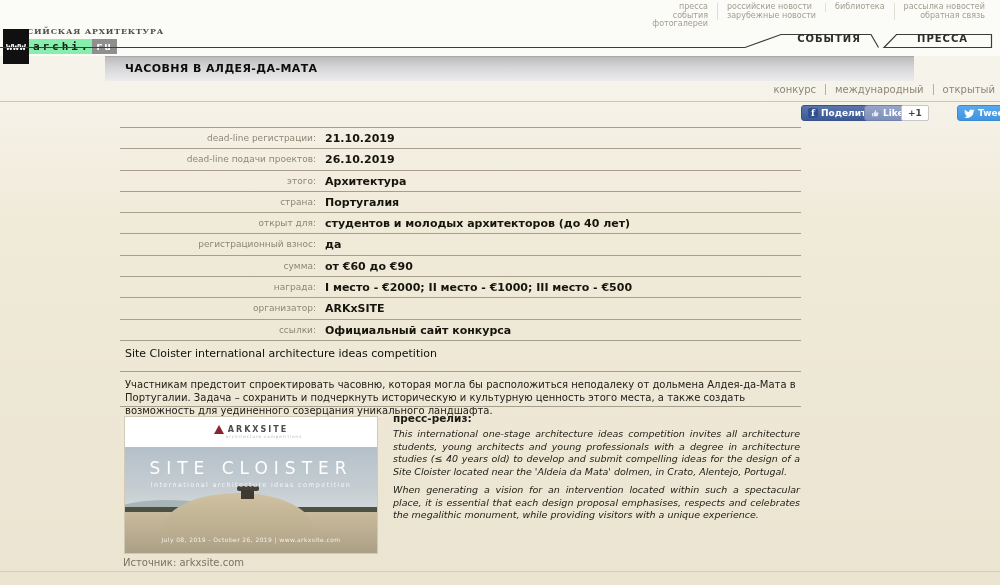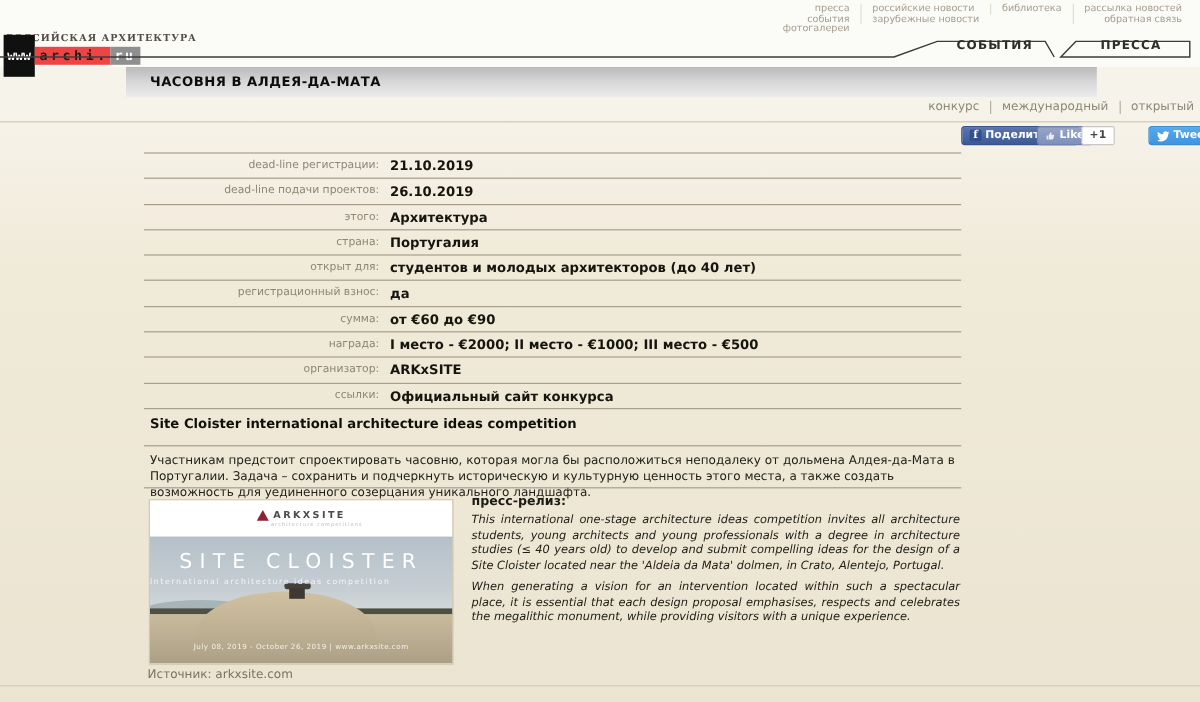--- a/index.html
+++ b/index.html
@@ -12,21 +12,21 @@
   
   #header-top { position:absolute; left:0; top:0; width:1000px; height:56px; background:#fbfbf7; }
   #top-nav { position:absolute; top:3px; right:6px; display:flex; align-items:flex-start; font-size:8px; line-height:8.5px; color:#a49d8f; }
   #top-nav .col { padding:0 9px; }
   #top-nav .col + .col { border-left:1px solid #e3ded2; }
   #top-nav .col.r { text-align:right; }
   #top-nav a { display:block; color:#a49d8f; text-decoration:none; cursor:pointer; }
   #site-name { position:absolute; left:5px; top:26px; font-family:"DejaVu Serif", serif; font-weight:bold; font-size:8px; letter-spacing:.8px; color:#544f48; }
   #logo { position:absolute; left:3px; top:40px; font-family:"DejaVu Sans Mono", monospace; font-weight:bold; font-size:11px; line-height:13px; cursor:pointer; white-space:nowrap; }
   #logo .www { background:#101010; color:#fff; padding:11px 3px; }
-  #logo .archi { background:#ef4444; color:#1a1a1a; letter-spacing:3px; padding:1px 1px 1px 4px; }
+  #logo .archi { background:#86efac; color:#1a1a1a; letter-spacing:3px; padding:1px 1px 1px 4px; }
   #logo .ru { background:#8f8f8f; color:#fff; padding:1px 4px; letter-spacing:2px; }
   #tabs-svg { position:absolute; left:0; top:28px; }
   .tab-label { position:absolute; top:33px; font-size:10px; font-weight:bold; letter-spacing:1px; color:#2d2d2d; text-align:center; cursor:pointer; }
   #tab-events { left:783px; width:92px; }
   #tab-press  { left:893px; width:99px; }
   
   #title-bar {
     position:absolute; left:105px; top:56px; width:809px; height:25px;
     background:linear-gradient(180deg,#bcbcbe 0,#d6d6d8 45%,#ececec 100%);
     border-top:1px solid #a9a9ab;
@@ -43,40 +43,40 @@
   #btn-like { left:864px; background:linear-gradient(#97a5c6,#7e90ba); border:1px solid #7183ad; }
   #btn-plus1 { left:901px; background:#fff; border:1px solid #c7c7c7; color:#444; border-radius:2px; }
   #btn-tweet { left:957px; background:linear-gradient(#58a9ec,#3f95e0); border:1px solid #3a8bd2; }
   
   #details { position:absolute; left:120px; top:127px; width:681px; border-top:1px solid #a79f8c; }
   .drow { display:flex; height:21.3px; border-bottom:1px solid #a79f8c; overflow:hidden; }
   .drow .lbl { width:205px; text-align:right; padding-right:9px; font-size:9px; color:#8d8675; line-height:21px; white-space:nowrap; }
   .drow .val { font-size:11px; font-weight:bold; color:#15150e; line-height:21px; white-space:nowrap; }
   .drow .val.link { cursor:pointer; }
   
-  #article-heading { position:absolute; left:125px; top:347px; font-size:11px; font-weight:bold; color:#10100a; }
+  #article-heading { position:absolute; left:125px; top:347px; font-size:11px; font-weight:normal; color:#10100a; }
   #rule-2 { position:absolute; left:120px; top:371px; width:681px; border-top:1px solid #a79f8c; }
   #summary { position:absolute; left:125px; top:378px; width:676px; font-size:10px; line-height:13px; color:#21211a; }
   #rule-3 { position:absolute; left:120px; top:406px; width:681px; border-top:1px solid #a79f8c; }
   #press { position:absolute; left:393px; top:412px; width:407px; color:#1c1c14; }
   #press .plabel { font-size:10.5px; font-weight:bold; margin-bottom:4px; }
   #press p { font-size:9.5px; line-height:12.5px; text-align:justify; margin-bottom:6px;font-style:italic; }
   #source { position:absolute; left:123px; top:557px; font-size:10px; color:#7a7263; }
   #source .src-link { cursor:pointer; }
   #rule-4 { position:absolute; left:0; top:571px; width:1000px; border-top:1px solid #d3cdbd; }
   
   #poster { position:absolute; left:125px; top:417px; width:252px; height:136px; overflow:hidden; cursor:pointer; box-shadow:0 0 0 1px rgba(160,150,125,.35); }
   .poster-top { position:absolute; left:0; top:0; width:252px; height:30px; background:#ffffff; display:flex; flex-direction:column; align-items:center; justify-content:center; }
   .brand-row { display:flex; align-items:center; gap:4px; }
   .brand-tri { width:0; height:0; border-left:5px solid transparent; border-right:5px solid transparent; border-bottom:9px solid #8a2332; }
   .brand-name { font-size:8px; font-weight:bold; letter-spacing:2px; color:#4c4c4c; }
   .brand-sub { font-size:4px; letter-spacing:1px; color:#b9b4ae; margin-left:26px; }
   .poster-sky { position:absolute; left:0; top:30px; width:252px; height:62px; background:linear-gradient(180deg,#b4c0c9 0,#c6ced3 70%,#d2d8da 100%); }
   .poster-title { position:absolute; left:0; top:41px; width:252px; text-align:center; font-size:17px; letter-spacing:6px; color:#ffffff; }
-  .poster-sub { position:absolute; left:0; top:64px; width:252px; font-size:6.5px; letter-spacing:1.3px; color:#f3f5f5; }
+  .poster-sub { position:absolute; left:0; top:64px; width:252px; text-align:center; font-size:6.5px; letter-spacing:1.3px; color:#f3f5f5; }
   .poster-hill { position:absolute; left:-8px; top:83px; width:100px; height:10px; background:#a7b5b8; border-radius:50% 50% 0 0 / 100% 100% 0 0; }
   .poster-trees { position:absolute; left:0; top:90px; width:252px; height:5px; background:#4c5143; }
   .poster-ground { position:absolute; left:0; top:95px; width:252px; height:41px; background:linear-gradient(180deg,#c9bb9c,#ab9f86); }
   .poster-mound { position:absolute; left:38px; top:76px; width:150px; height:42px; background:linear-gradient(180deg,#cfc1a1,#b9ac8e); border-radius:50% 50% 0 0 / 85% 85% 0 0; }
   .dolmen-slab { position:absolute; left:112px; top:69px; width:22px; height:5px; background:#45413a; border-radius:2px; }
   .dolmen-body { position:absolute; left:116px; top:73px; width:13px; height:9px; background:#3e3a33; }
   .poster-dates { position:absolute; left:0; top:119px; width:252px; text-align:center; font-size:6px; letter-spacing:.4px; color:#f4f1e8; }
 </style>
 </head>
 <body>

